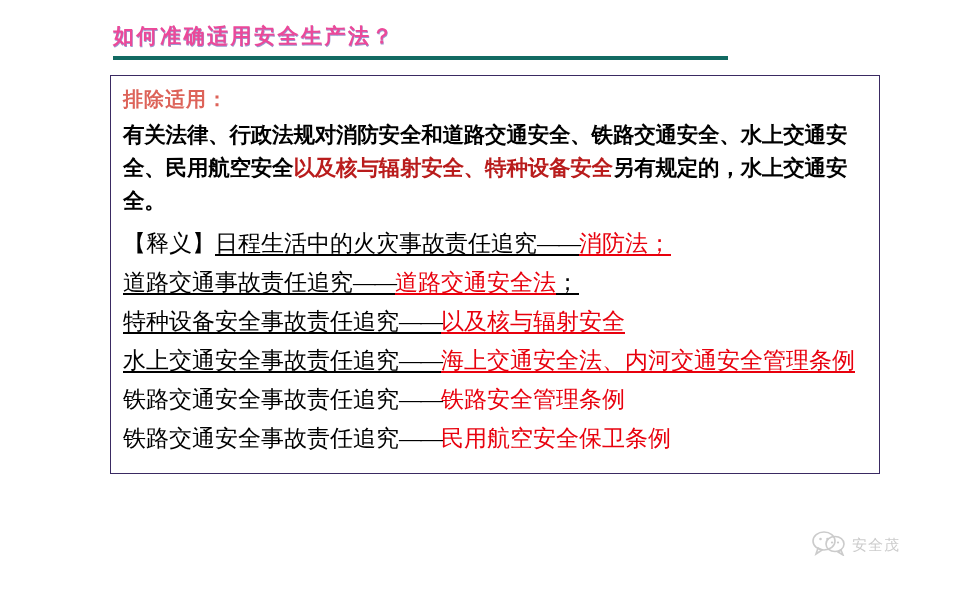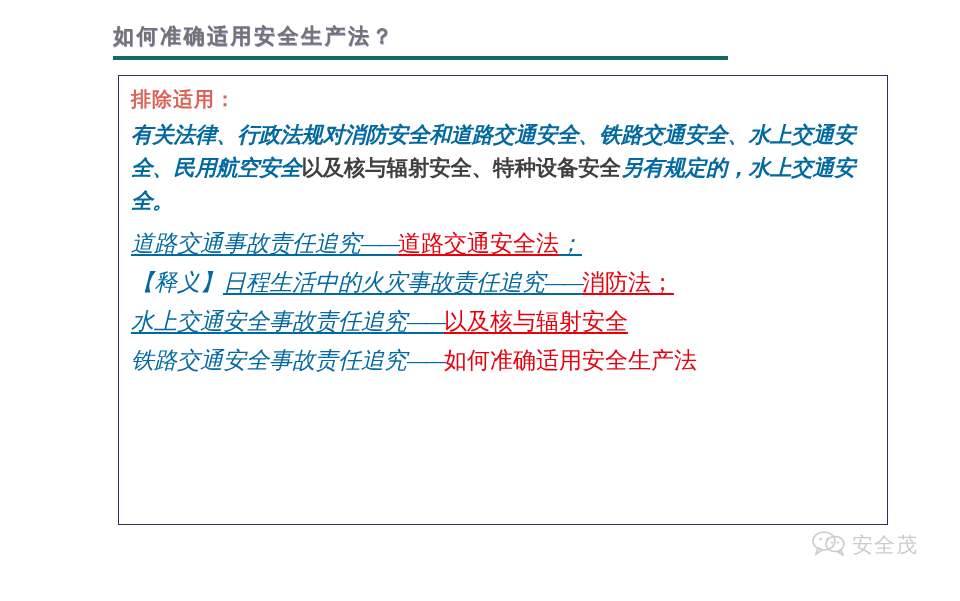--- a/index.html
+++ b/index.html
@@ -16,45 +16,44 @@
   }
 
   
   .slide-title {
     position: absolute;
     left: 113px;
     top: 22px;
     font-family: "DejaVu Sans", "Liberation Sans", sans-serif;
     font-size: 21px;
     font-weight: bold;
-    color: #737373;
+    color: #ec4899;
     letter-spacing: 2.5px;
     white-space: nowrap;
     text-shadow: 0.5px 0.5px 0 #9a9ad0;
   }
   .title-rule {
     position: absolute;
     left: 113px;
     top: 56px;
     width: 615px;
     height: 4px;
     background: #126a62;
   }
 
   
   .content-box {
     position: absolute;
     left: 110px;
     top: 75px;
     width: 770px;
-    height: 450px;
+    height: 399px;
     border: 1.4px solid #3a2a62;
     background: #ffffff;
     box-sizing: border-box;
-    margin-left: 8px;
   }
 
   .inner {
     position: absolute;
     left: 12px;
     top: 6px;
     right: 6px;
   }
 
   
@@ -72,59 +71,59 @@
   .statute {
     font-family: "DejaVu Sans", "Liberation Sans", sans-serif;
     font-size: 21.5px;
     font-weight: bold;
     color: #111111;
     line-height: 33px;
     letter-spacing: -0.2px;
     width: 752px;
   }
   .statute .hl-red {
-    color: #404040;
+    color: #b91c1c;
   }
 
   
   .interp {
     margin-top: 7px;
     font-family: "Liberation Serif", "DejaVu Serif", serif;
     font-size: 23px;
     color: #000000;
     line-height: 39px;
     width: 752px;
   }
   .interp-line {
     white-space: nowrap;
   }
   .interp-line.wrapline {
     white-space: normal;
   }
-  .seg-black { color: #0369a1; font-style: italic; }
+  .seg-black { color: #000000; }
   .seg-red   { color: #e8000d; }
   .u         { text-decoration: underline; text-underline-offset: 3px; }
   .dash {
     letter-spacing: -2px;
     display: inline-block;
   }
 
   
   .watermark {
     position: absolute;
     left: 812px;
     top: 530px;
     display: flex;
     align-items: center;
     gap: 6px;
     opacity: 0.45;
   }
   .wm-text {
     font-family: "DejaVu Sans", "Liberation Sans", sans-serif;
-    font-size: 21px;
+    font-size: 15px;
     color: #8d8d8d;
     letter-spacing: 1px;
   }
 </style>
 </head>
 <body>
 
 <div class="slide-title">如何准确适用安全生产法？</div>
 <div class="title-rule"></div>
 
@@ -133,36 +132,42 @@
 
     <div class="excl-heading">排除适用：</div>
 
     <div class="statute">
       <span class="seg-black">有关法律、行政法规对消防安全和道路交通安全、铁路交通安全、水上交通安全、民用航空安全</span><span class="hl-red">以及核与辐射安全、特种设备安全</span><span class="seg-black">另有规定的，水上交通安全。</span>
     </div>
 
     <div class="interp">
 
       <div class="interp-line">
+        <span class="seg-black">【释义】</span><span class="seg-black u">日程生活中的火灾事故责任追究</span><span class="seg-black u dash">——</span><span class="seg-red u">消防法；</span>
+      </div>
+
+      <div class="interp-line">
         <span class="seg-black u">道路交通事故责任追究</span><span class="seg-black u dash">——</span><span class="seg-red u">道路交通安全法</span><span class="seg-black u">；</span>
       </div>
 
       <div class="interp-line">
-        <span class="seg-black">【释义】</span><span class="seg-black u">日程生活中的火灾事故责任追究</span><span class="seg-black u dash">——</span><span class="seg-red u">消防法；</span>
+        <span class="seg-black u">特种设备安全事故责任追究</span><span class="seg-black u dash">——</span><span class="seg-red u">以及核与辐射安全</span>
+      </div>
+
+
+      <div class="interp-line wrapline">
+        <span class="seg-black u">水上交通安全事故责任追究</span><span class="seg-black u dash">——</span><span class="seg-red u">海上交通安全法、内河交通安全管理条例</span>
       </div>
 
       <div class="interp-line">
-        <span class="seg-black u">水上交通安全事故责任追究</span><span class="seg-black u dash">——</span><span class="seg-red u">以及核与辐射安全</span>
+        <span class="seg-black">铁路交通安全事故责任追究</span><span class="seg-black dash">——</span><span class="seg-red">铁路安全管理条例</span>
       </div>
 
-
-
-
       <div class="interp-line">
-        <span class="seg-black">铁路交通安全事故责任追究</span><span class="seg-black dash">——</span><span class="seg-red">如何准确适用安全生产法</span>
+        <span class="seg-black">铁路交通安全事故责任追究</span><span class="seg-black dash">——</span><span class="seg-red">民用航空安全保卫条例</span>
       </div>
 
     </div>
   </div>
 </div>
 
 <div class="watermark">
   <span>
     <svg width="34" height="26" viewBox="0 0 34 26" aria-hidden="true">
       <ellipse cx="12" cy="11" rx="11" ry="9" fill="none" stroke="#8d8d8d" stroke-width="1.6"></ellipse>

